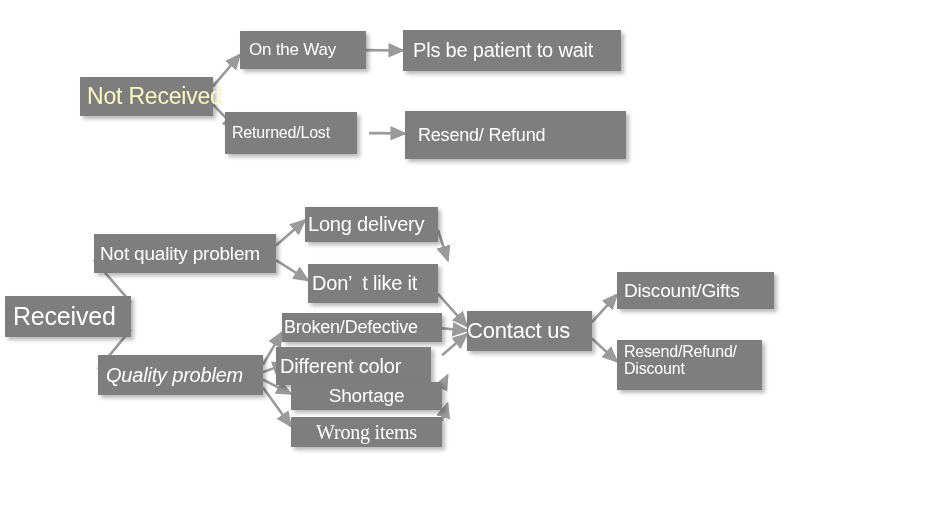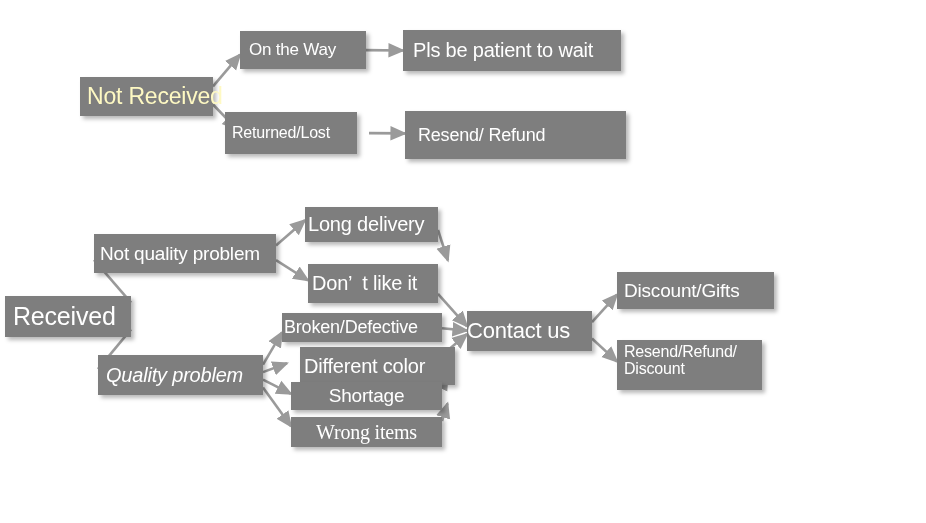--- a/index.html
+++ b/index.html
@@ -81,21 +81,21 @@
       <div class="node left" style="left: 240px; top: 31px; width: 126px; height: 38px; font-size: 17px; background: rgb(126, 126, 126); color: rgb(255, 255, 255); padding-left: 9px;">On the Way</div>
       <div class="node left" style="left: 403px; top: 30px; width: 218px; height: 41px; font-size: 20px; background: rgb(126, 126, 126); color: rgb(255, 255, 255); padding-left: 10px;">Pls be patient to wait</div>
       <div class="node left" style="left: 225px; top: 112px; width: 132px; height: 42px; font-size: 16px; background: rgb(126, 126, 126); color: rgb(255, 255, 255); padding-left: 7px;">Returned/Lost</div>
       <div class="node left" style="left: 405px; top: 111px; width: 221px; height: 48px; font-size: 18px; background: rgb(126, 126, 126); color: rgb(255, 255, 255); padding-left: 13px;">Resend/ Refund</div>
       <div class="node left" style="left: 5px; top: 296px; width: 126px; height: 41px; font-size: 25px; background: rgb(126, 126, 126); color: rgb(255, 255, 255); padding-left: 8px;">Received</div>
       <div class="node left" style="left: 94px; top: 234px; width: 182px; height: 39px; font-size: 19px; background: rgb(126, 126, 126); color: rgb(255, 255, 255); padding-left: 6px;">Not quality problem</div>
       <div class="node left" style="left: 98px; top: 355px; width: 165px; height: 40px; font-size: 20px; background: rgb(126, 126, 126); color: rgb(255, 255, 255); padding-left: 8px; font-style: italic;">Quality problem</div>
       <div class="node left" style="left: 305px; top: 199px; width: 133px; height: 35px; font-size: 20px; background: rgb(126, 126, 126); color: rgb(255, 255, 255); padding-left: 3px; margin-top: 8px;">Long delivery</div>
       <div class="node left" style="left: 308px; top: 264px; width: 130px; height: 39px; font-size: 20px; background: rgb(126, 126, 126); color: rgb(255, 255, 255); padding-left: 4px;">Don’  t like it</div>
       <div class="node left" style="left: 282px; top: 313px; width: 160px; height: 29px; font-size: 18px; background: rgb(126, 126, 126); color: rgb(255, 255, 255); padding-left: 2px; text-align: center;">Broken/Defective</div>
-      <div class="node left" style="left: 300px; top: 347px; width: 155px; height: 38px; font-size: 20px; background: rgb(126, 126, 126); color: rgb(255, 255, 255); padding-left: 4px;">Different color</div>
+      <div class="node left" style="left: 276px; top: 347px; width: 155px; height: 38px; font-size: 20px; background: rgb(126, 126, 126); color: rgb(255, 255, 255); padding-left: 4px;">Different color</div>
       <div class="node center" style="left: 291px; top: 382px; width: 151px; height: 28px; font-size: 19px; background: rgb(126, 126, 126); color: rgb(255, 255, 255);">Shortage</div>
       <div class="node center" style="left: 291px; top: 417px; width: 151px; height: 30px; font-size: 20px; background: rgb(126, 126, 126); color: rgb(255, 255, 255); font-family: Liberation Serif, serif;">Wrong items</div>
       <div class="node left" style="left: 467px; top: 311px; width: 125px; height: 40px; font-size: 22px; background: rgb(126, 126, 126); color: rgb(255, 255, 255); ">Contact us</div>
       <div class="node left" style="left: 617px; top: 272px; width: 157px; height: 37px; font-size: 19px; background: rgb(126, 126, 126); color: rgb(255, 255, 255); padding-left: 7px;">Discount/Gifts</div>
       <div class="node multiline" style="left: 617px; top: 340px; width: 145px; height: 50px; font-size: 16px; background: rgb(126, 126, 126); color: rgb(255, 255, 255); padding-left: 7px; padding-top: 3px;">Resend/Refund/
 Discount</div>
     </div>
 </div>
 
 </body></html>

